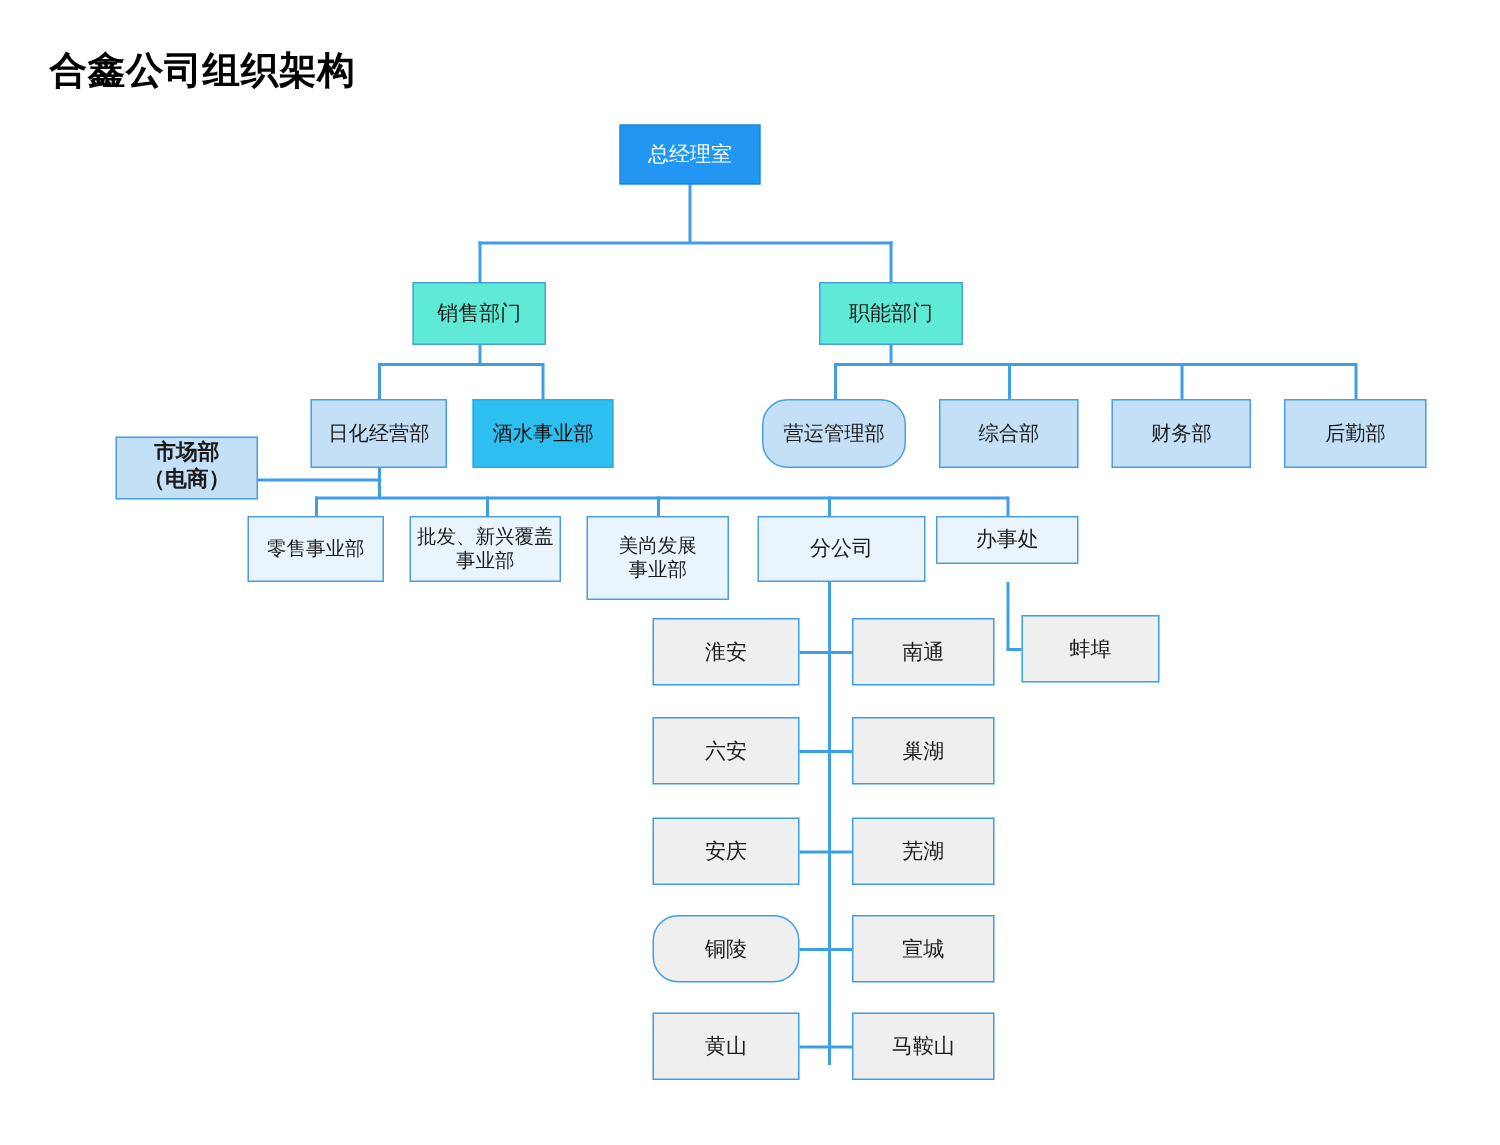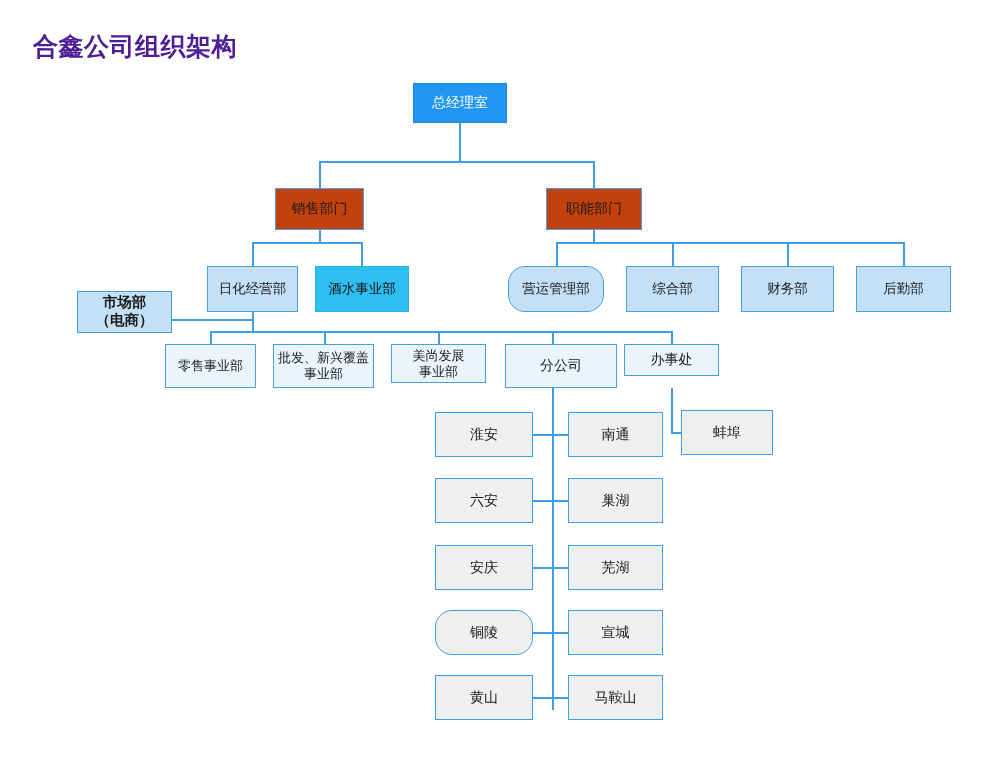--- a/index.html
+++ b/index.html
@@ -9,39 +9,39 @@
     background:#ffffff;
     font-family:"Liberation Sans","DejaVu Sans",sans-serif;
     overflow:hidden;
     position:relative;
   }
   #chart-root{position:absolute;left:0;top:0;width:1000px;height:763px;}
 
   
   #page-title{
     position:absolute;left:33px;top:30px;
-    font-size:25px;font-weight:bold;color:#4c1d95;
+    font-size:25px;font-weight:bold;color:#000000;
     letter-spacing:0.5px;white-space:nowrap;
   }
 
   
   .node{
     position:absolute;
     box-sizing:border-box;
     display:flex;align-items:center;justify-content:center;
     text-align:center;
     line-height:1.22;
     color:#1a1a1a;
     z-index:3;
   }
   .node .lbl{display:block;white-space:pre-line;}
 
   
   .n-root   {background:#2196f3;border:1px solid #1b88e0;color:#ffffff;font-size:14px;}
-  .n-lvl2   {background:#c2410c;border:1px solid #4a9fe3;font-size:14px;}
+  .n-lvl2   {background:#5eead4;border:1px solid #4a9fe3;font-size:14px;}
   .n-lvl3   {background:#c3e0f7;border:1px solid #4a9fe3;font-size:13.5px;}
   .n-hl     {background:#2dbff0;border:1px solid #2aaede;font-size:13.5px;color:#111111;}
   .n-market {background:#c3e0f7;border:1px solid #4a9fe3;font-size:14.5px;font-weight:bold;}
   .n-lvl4   {background:#eaf4fc;border:1px solid #4a9fe3;font-size:13px;}
   .n-city   {background:#efefef;border:1px solid #3f9ee8;font-size:14px;}
 
   
   .ln{position:absolute;background:#3f9ee8;z-index:1;}
   .ln.h{height:1.6px;}
   .ln.v{width:1.6px;}
@@ -140,21 +140,21 @@
 
   <div class="node n-lvl4" style="left:165px;top:344px;width:91px;height:44px;">
     <span class="lbl">零售事业部</span>
   </div>
 
   <div class="node n-lvl4" style="left:273px;top:344px;width:101px;height:44px;align-items:center;">
     <span class="lbl">批发、新兴覆盖
 事业部</span>
   </div>
 
-  <div class="node n-lvl4" style="left:391px;top:344px;width:95px;height:39px;">
+  <div class="node n-lvl4" style="left:391px;top:344px;width:95px;height:56px;">
     <span class="lbl">美尚发展
 事业部</span>
   </div>
 
   <div class="node n-lvl4" style="left:505px;top:344px;width:112px;height:44px;font-size:14px;">
     <span class="lbl">分公司</span>
   </div>
 
   <div class="node n-lvl4" style="left:624px;top:344px;width:95px;height:32px;font-size:14px;">
     <span class="lbl">办事处</span>

